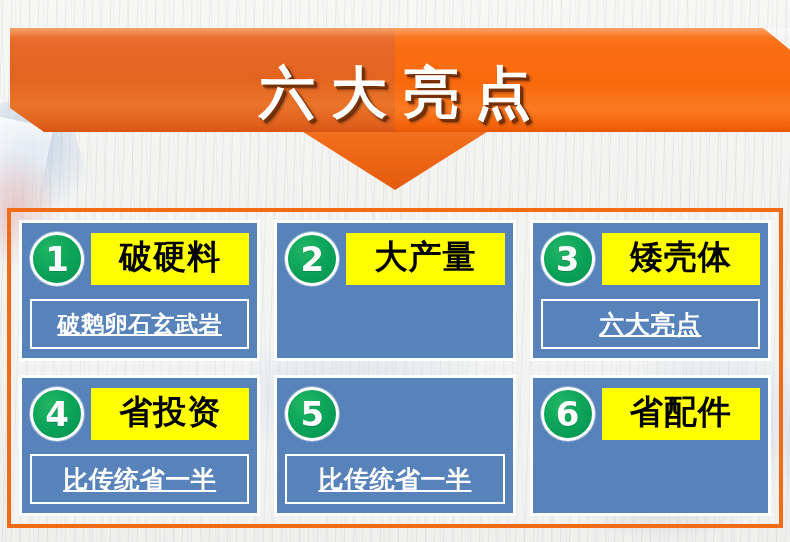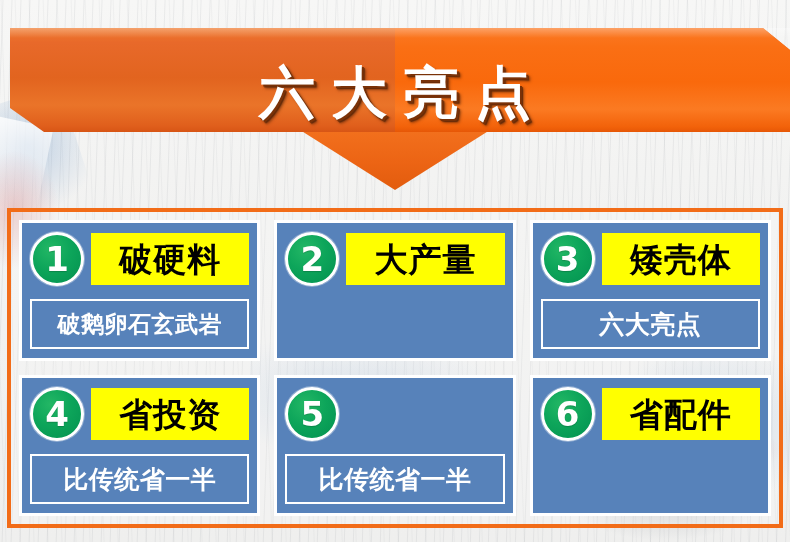--- a/index.html
+++ b/index.html
@@ -201,38 +201,39 @@
   .title-chip {
     flex: 1 1 auto;
     background: #ffff00;
     height: 52px;
     display: flex;
     align-items: center;
     justify-content: center;
     color: #000000;
     font-size: 33px;
     font-weight: bold;
-    font-family: Liberation Sans, sans-serif;
+    font-family: Liberation Mono, monospace;
     letter-spacing: 1px;
     white-space: nowrap;
     line-height: 1;
   }
   .sub-box {
     border: 2px solid #ffffff;
     height: 50px;
     display: flex;
     align-items: center;
     justify-content: center;
     color: #ffffff;
     font-size: 25px;
     font-weight: bold;
     font-family: "DejaVu Sans", "Liberation Sans", sans-serif;
     letter-spacing: 0.5px;
     white-space: nowrap;
     line-height: 1;
+    text-decoration: underline;
   }
   .sub-box.tight { font-size: 23px; }
 </style>
 </head>
 <body>
 
 <div id="page">
 
   <div class="ghost ghost-left-blue"></div>
   <div class="ghost ghost-left-white"></div>

